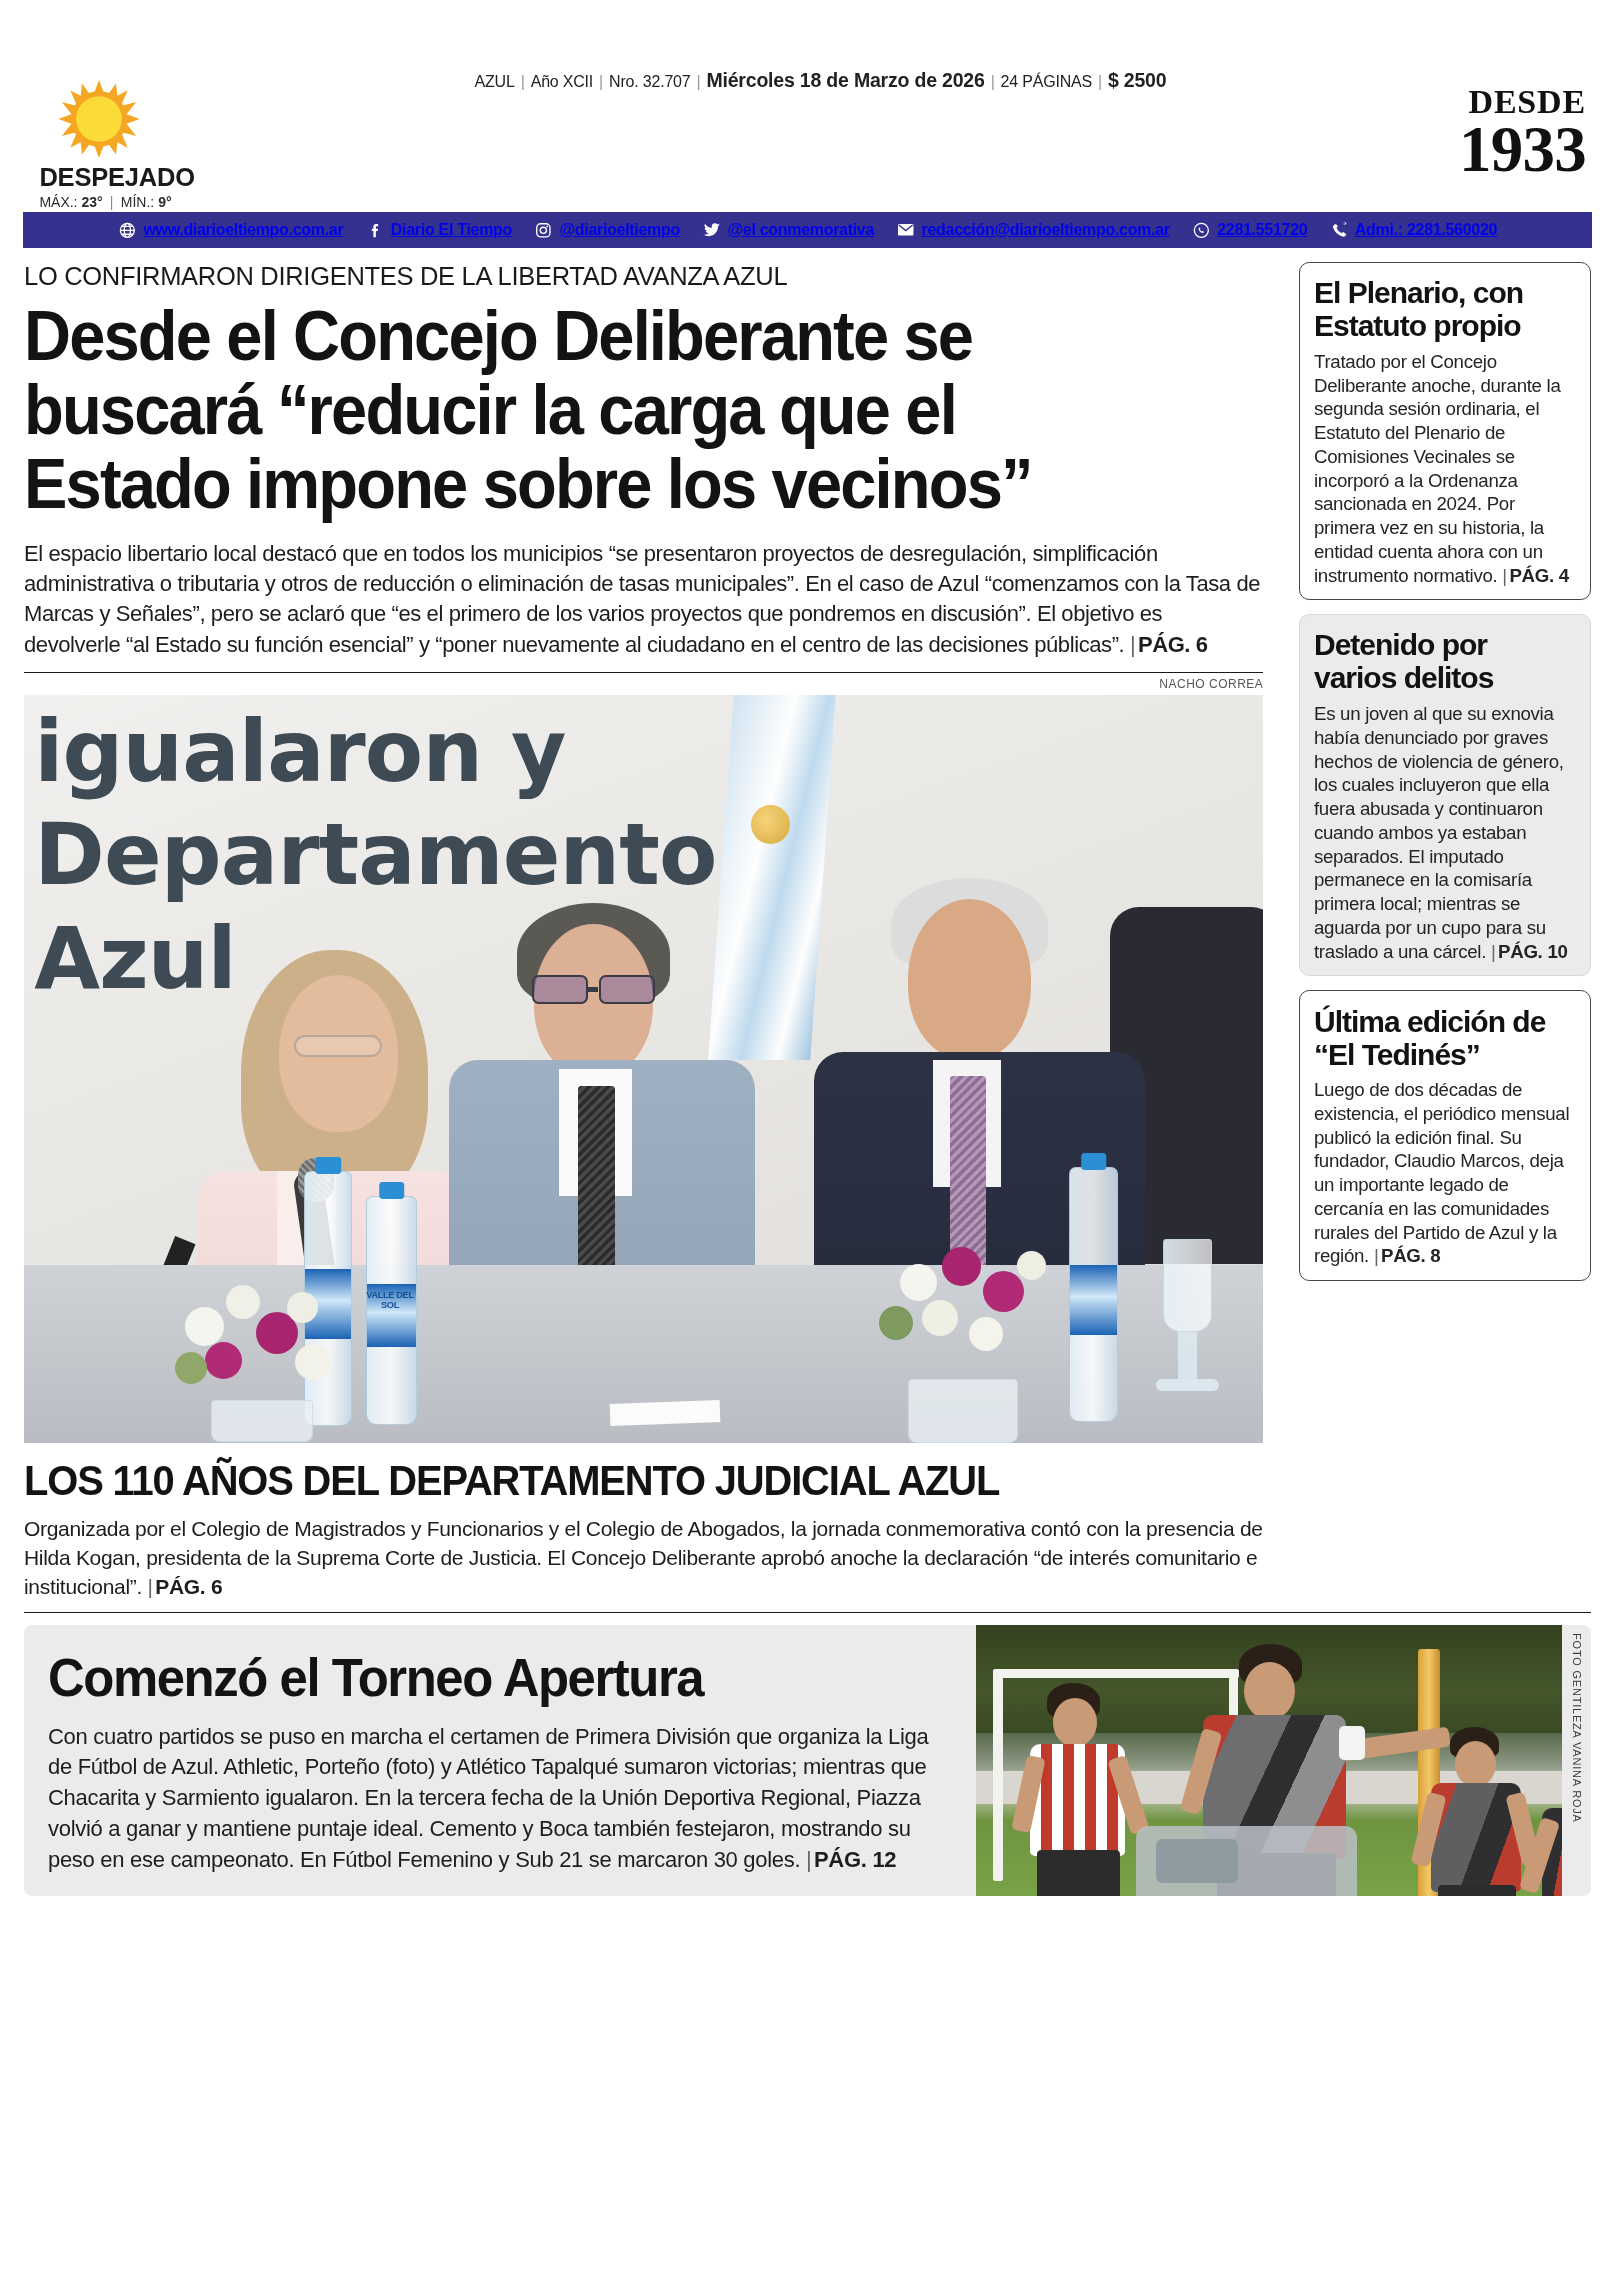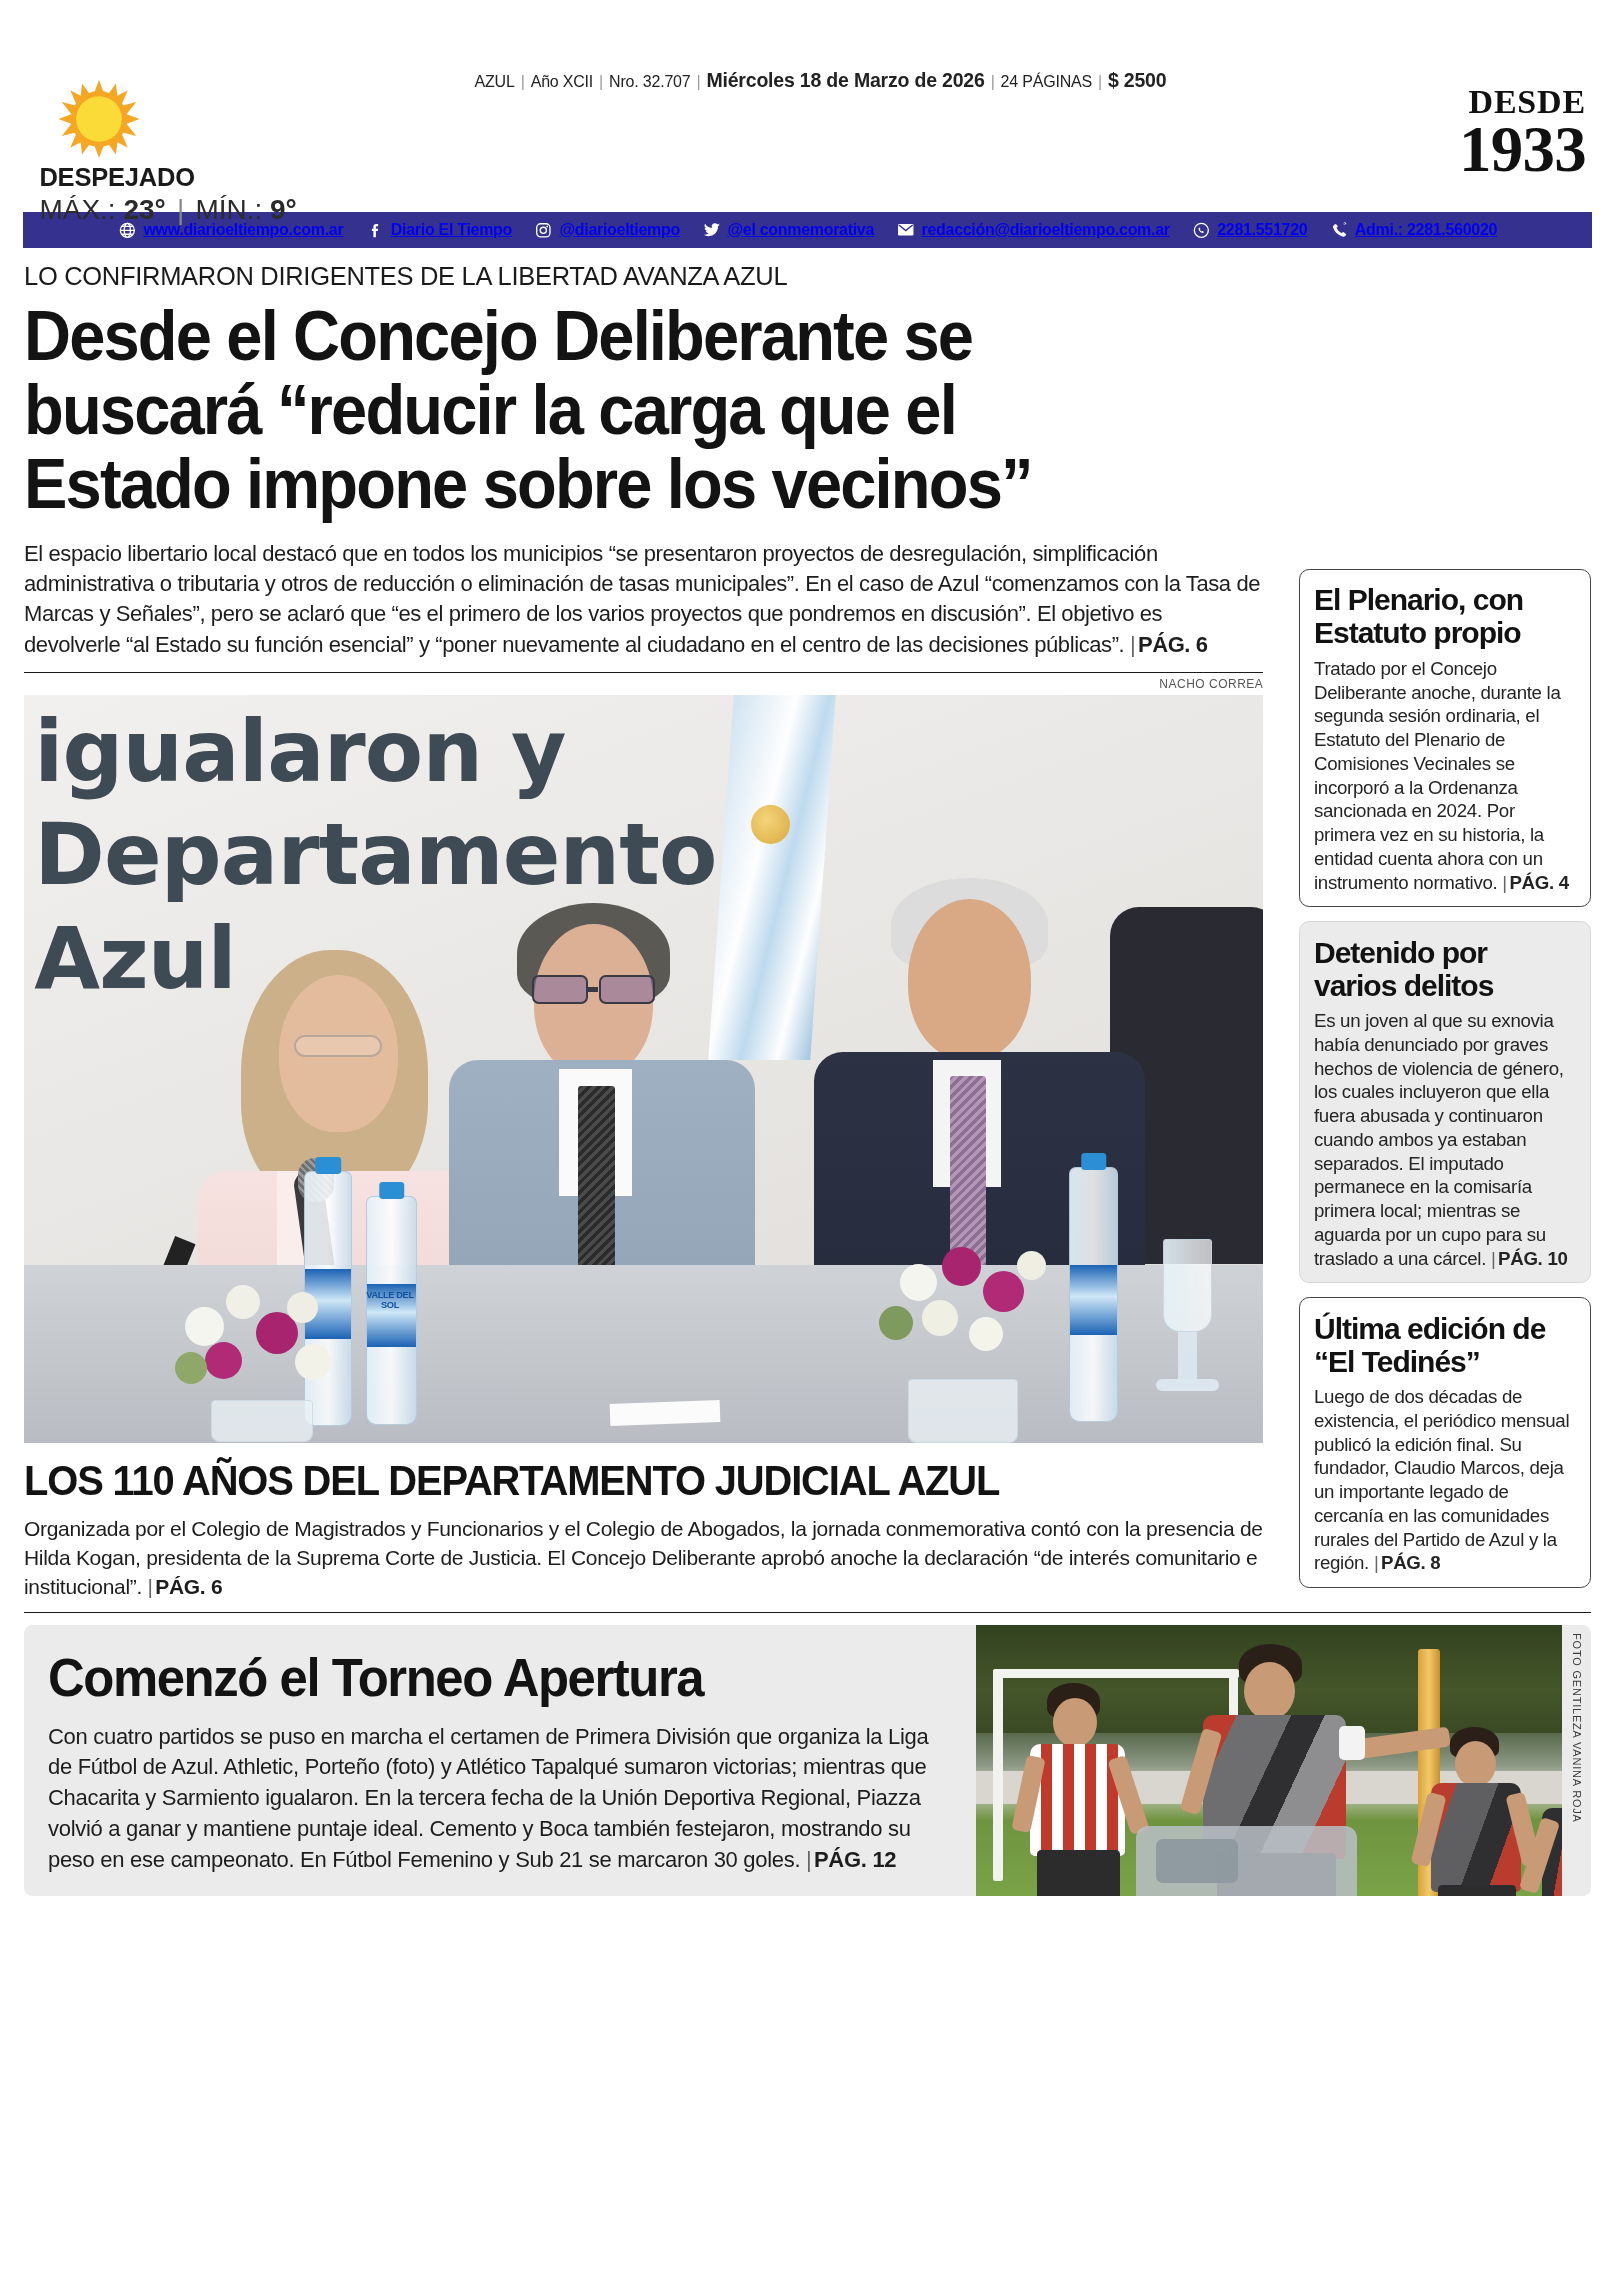--- a/index.html
+++ b/index.html
@@ -30,21 +30,21 @@
   .sun-wrap { width: 88px; height: 82px; position: relative; margin-left: 18.7px; }
   .weather-cond {
     font-weight: 700;
     font-size: 25.5px;
     letter-spacing: -0.2px;
     color: #1a1a1a;
     margin-top: 3.4px;
     margin-left: 3.4px;
   }
   .weather-temps {
-    font-size: 28px;
+    font-size: 14px;
     color: #2b2b2b;
     margin-top: 1.7px;
     margin-left: 3.4px;
     white-space: nowrap;
   }
   .weather-temps b { font-weight: 700; }
   .weather-temps .sep { color: #888; margin: 0 3.4px; }
 
   .logo-block { flex: 1; text-align: center; position: relative; }
   .logo-title {
@@ -90,21 +90,21 @@
     font-size: 16px;
     font-weight: 600;
     margin: 0 -0.8px;
     letter-spacing: -0.3px;
   }
   .sb-item { display: flex; align-items: center; gap: 6px; white-space: nowrap; }
   .sb-ico { width: 19.5px; height: 19.5px; display: inline-flex; align-items: center; justify-content: center; }
   .sb-ico svg { display:block; }
 
   
-  .content { display: flex; gap: 36px; margin-top: 13.6px; align-items: flex-end; }
+  .content { display: flex; gap: 36px; margin-top: 13.6px; }
   .col-main { width: 1258px; }
   .col-side { width: 296px; }
 
   
   .kicker {
     font-size: 25.5px;
     font-weight: 500;
     letter-spacing: -0.3px;
     color: #1a1a1a;
     margin-bottom: 8.5px;

